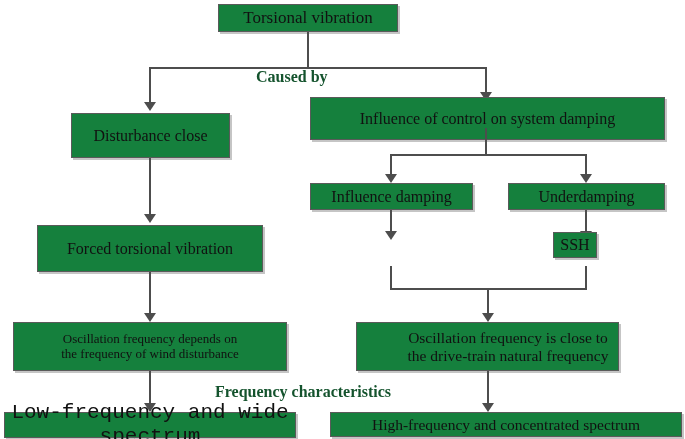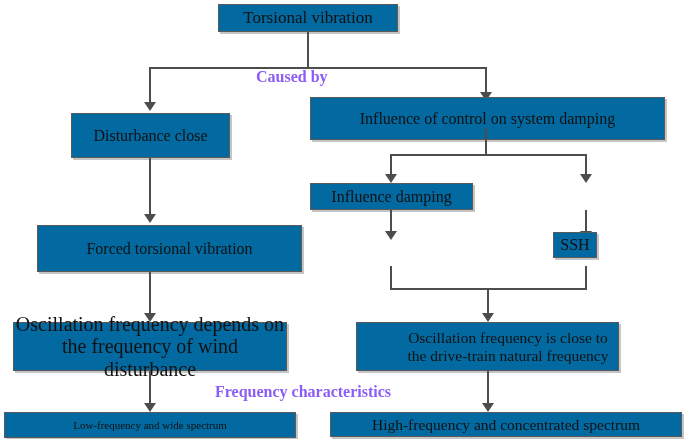--- a/index.html
+++ b/index.html
@@ -13,21 +13,21 @@
     height: 439px;
     background: #ffffff;
     overflow: hidden;
     font-family: "Liberation Serif", "DejaVu Serif", serif;
   }
 
   
   .box {
     position: absolute;
     box-sizing: border-box;
-    background: #0369a1;
+    background: #15803d;
     border: 1px solid #5a5a5a;
     box-shadow: 2px 2px 0 rgba(150,150,150,0.55);
     display: flex;
     align-items: center;
     justify-content: center;
     text-align: center;
     color: #111111;
     font-family: "Liberation Serif", "DejaVu Serif", serif;
     line-height: 1.12;
     white-space: pre-line;
@@ -49,21 +49,21 @@
     width: 0;
     height: 0;
     border-left: 6px solid transparent;
     border-right: 6px solid transparent;
     border-top: 9px solid #4d4d4d;
   }
 
   
   .annot {
     position: absolute;
-    color: #8b5cf6;
+    color: #14532d;
     font-weight: bold;
     font-family: "Liberation Serif", "DejaVu Serif", serif;
     white-space: nowrap;
   }
 </style>
 </head>
 <body>
 
 <div id="canvas">
 
@@ -79,44 +79,45 @@
   <div class="vline" style="left:485px; top:67px; height:26px;"></div>
   <div class="arrowhead" style="left:480px; top:92px;"></div>
 
   <div class="annot" style="left:256px; top:68px; font-size:16px;">Caused by</div>
 
   <div class="box" style="left:71px; top:113px; width:159px; height:45px; font-size:16px;">Disturbance close</div>
 
   <div class="vline" style="left:149px; top:158px; height:57px;"></div>
   <div class="arrowhead" style="left:144px; top:214px;"></div>
 
-  <div class="box" style="left:37px; top:225px; width:265px; height:47px; font-size:16px;">Forced torsional vibration</div>
+  <div class="box" style="left:37px; top:225px; width:226px; height:47px; font-size:16px;">Forced torsional vibration</div>
 
   <div class="vline" style="left:149px; top:272px; height:42px;"></div>
   <div class="arrowhead" style="left:144px; top:313px;"></div>
 
-  <div class="box" style="left:13px; top:322px; width:274px; height:49px; font-size:20px;">Oscillation frequency depends on
+  <div class="box" style="left:13px; top:322px; width:274px; height:49px; font-size:13px;">Oscillation frequency depends on
 the frequency of wind disturbance</div>
 
   <div class="vline" style="left:149px; top:371px; height:33px;"></div>
   <div class="arrowhead" style="left:144px; top:403px;"></div>
 
-  <div class="box" style="left:4px; top:412px; width:292px; height:26px; font-size:11px;">Low-frequency and wide spectrum</div>
+  <div class="box" style="left:4px; top:412px; width:292px; height:26px; font-size:21px;font-family:Liberation Mono, monospace;">Low-frequency and wide spectrum</div>
 
   <div class="box" style="left:310px; top:97px; width:355px; height:43px; font-size:16px;">Influence of control on system damping</div>
 
   <div class="vline" style="left:485px; top:128px; height:27px;"></div>
   <div class="hline" style="left:391px; top:154px; width:196px;"></div>
   <div class="vline" style="left:390px; top:154px; height:21px;"></div>
   <div class="arrowhead" style="left:385px; top:174px;"></div>
   <div class="vline" style="left:585px; top:154px; height:21px;"></div>
   <div class="arrowhead" style="left:580px; top:174px;"></div>
 
   <div class="box" style="left:310px; top:183px; width:163px; height:27px; font-size:16px;">Influence damping</div>
 
+  <div class="box" style="left:508px; top:183px; width:157px; height:27px; font-size:16px;">Underdamping</div>
 
   <div class="vline" style="left:390px; top:210px; height:22px;"></div>
   <div class="arrowhead" style="left:385px; top:231px;"></div>
 
   <div class="vline" style="left:585px; top:210px; height:22px;"></div>
   <div class="arrowhead" style="left:580px; top:231px;"></div>
   <div class="box" style="left:553px; top:232px; width:44px; height:26px; font-size:16px;">SSH</div>
 
   <div class="vline" style="left:390px; top:266px; height:24px;"></div>
   <div class="vline" style="left:585px; top:266px; height:24px;"></div>

